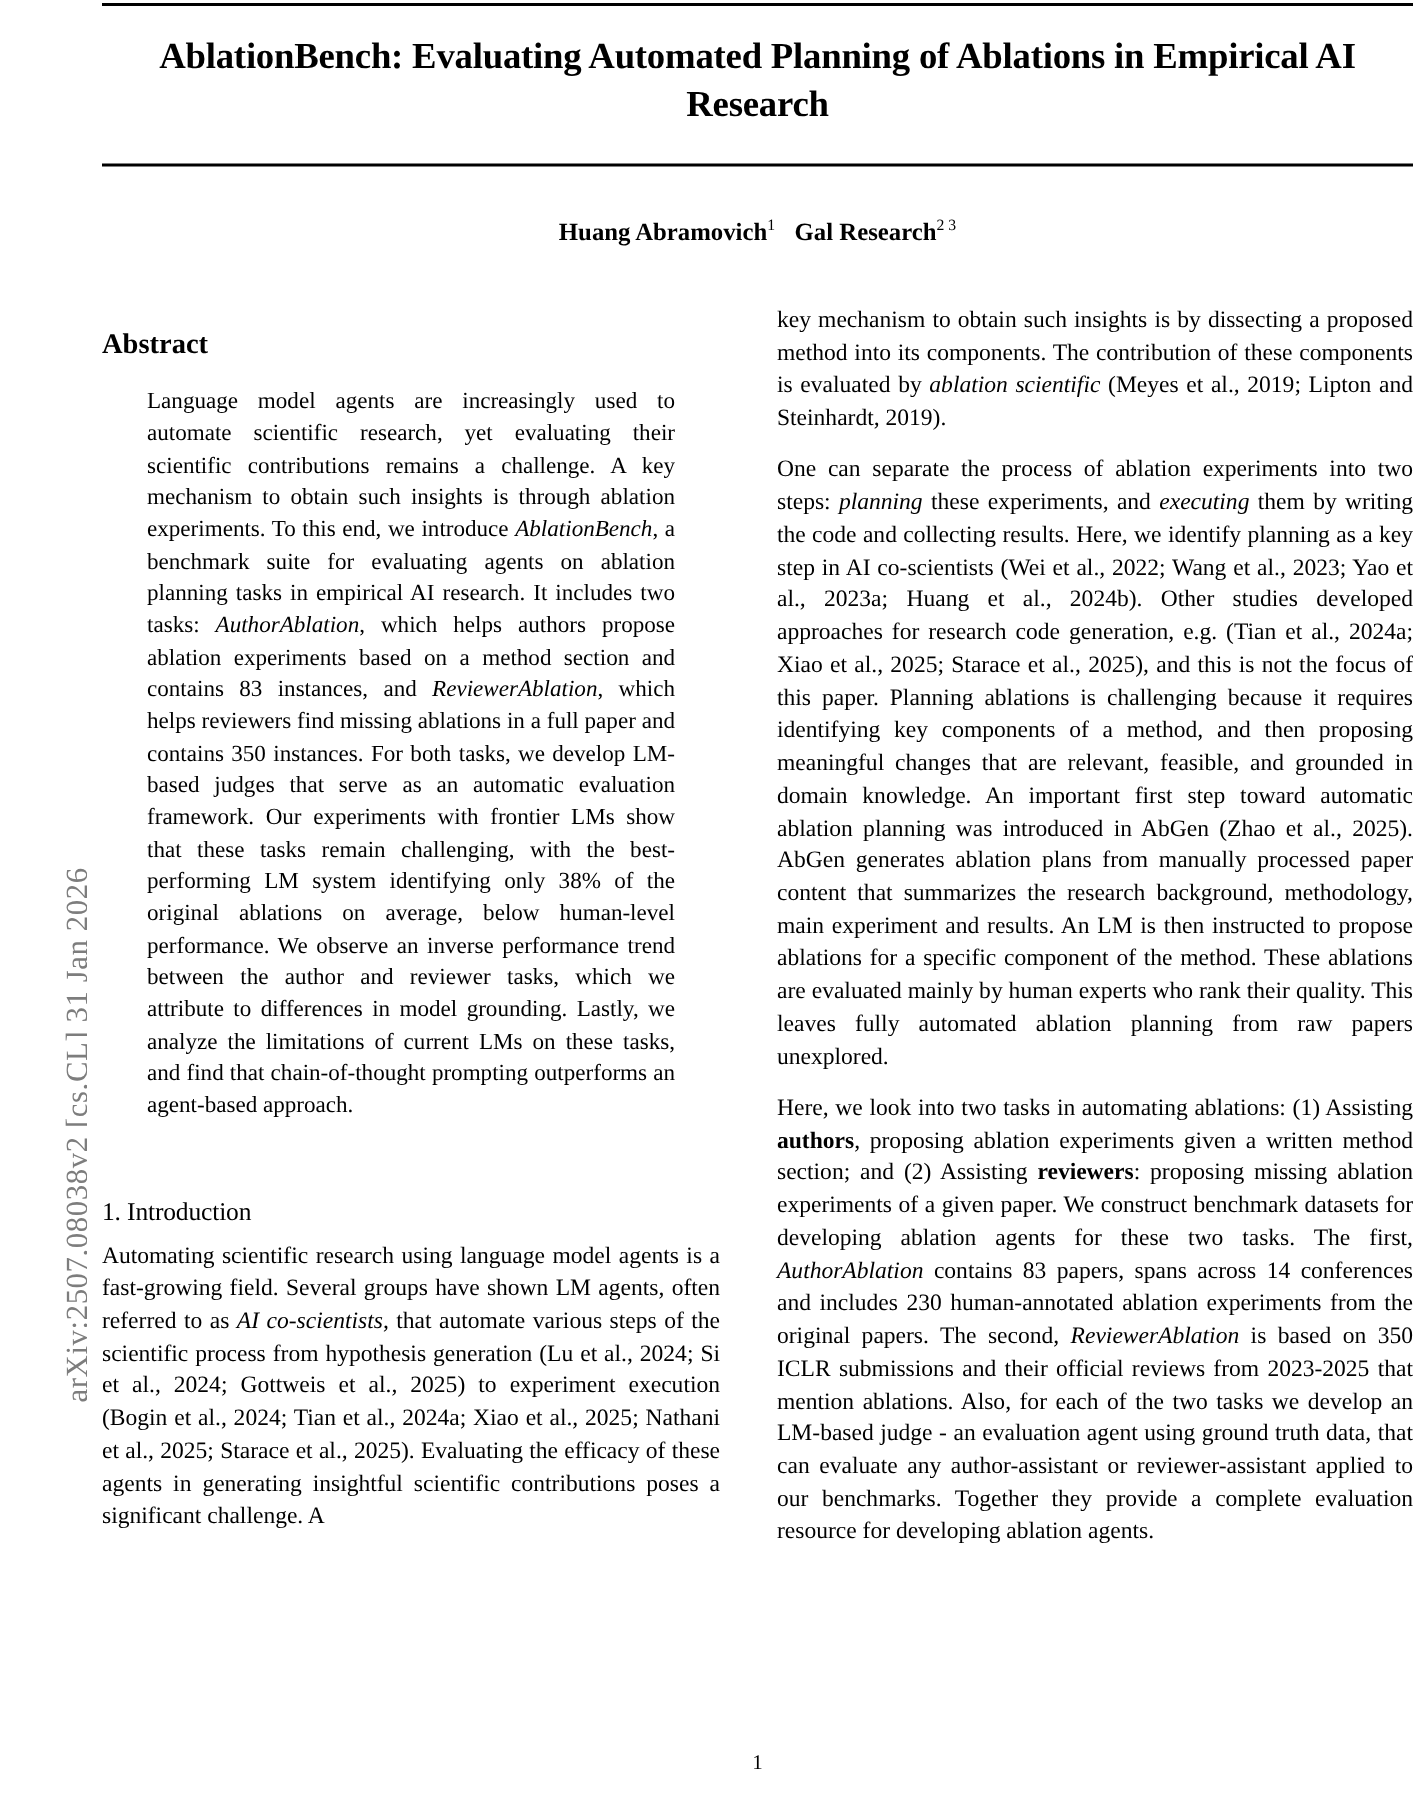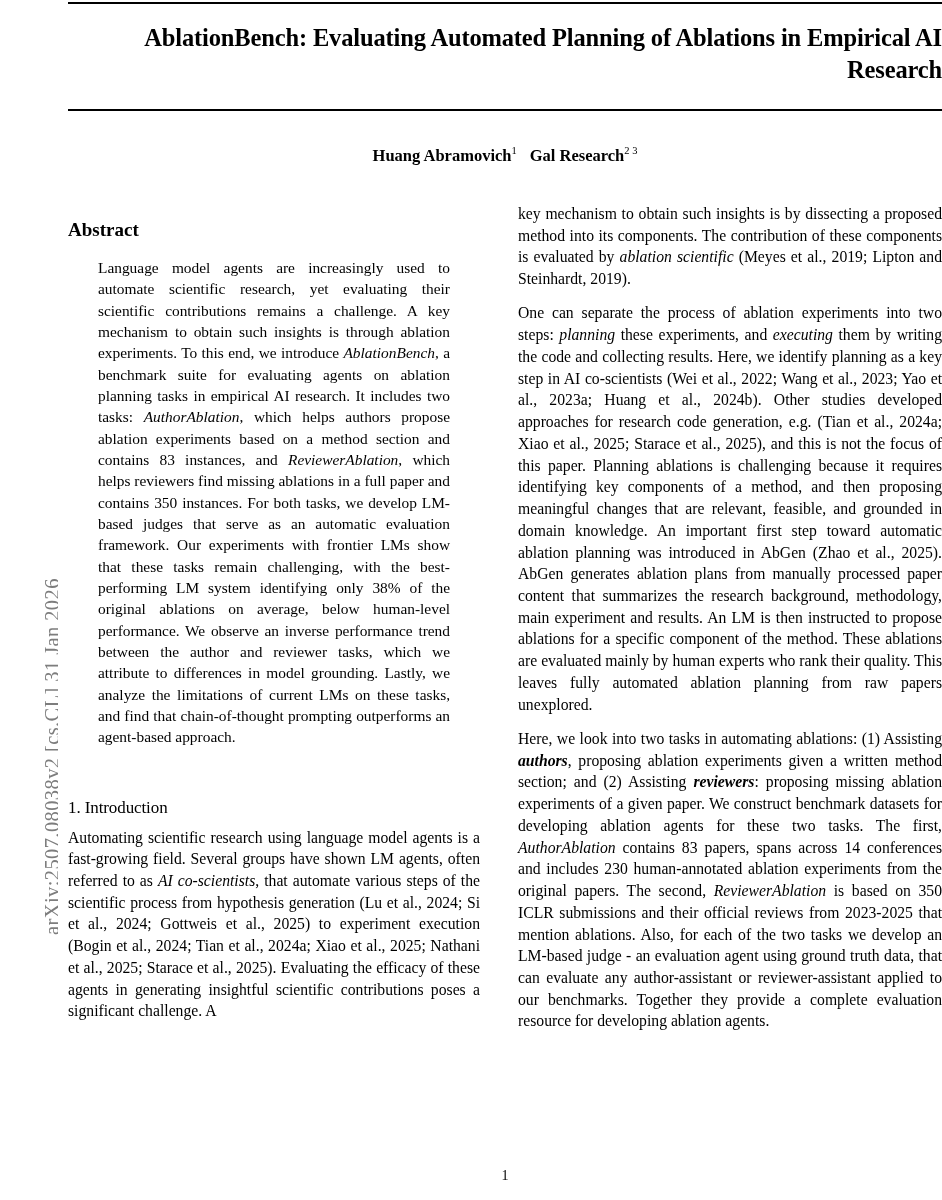--- a/index.html
+++ b/index.html
@@ -51,21 +51,21 @@
   }
   #rule-top { position: absolute; top: 2px; left: 0; }
   #rule-under-title { position: absolute; top: 109px; left: 0; }
 
   
   #title-block {
     position: absolute;
     top: 22px;
     left: 0;
     width: 874px;
-    text-align: right;
+    text-align: center;
   }
   #paper-title {
     font-size: 24.5px;
     font-weight: bold;
     line-height: 1.30;
     margin: 0;
     letter-spacing: -0.15px;
   }
 
   
@@ -125,21 +125,21 @@
     font-size: 15.7px;
     line-height: 1.385;
     text-align: justify;
     text-justify: inter-word;
     margin: 0 0 12.5px 0;
     hyphens: none;
   }
   .body-par:last-child { margin-bottom: 0; }
 
   i, .it { font-style: italic; }
-  .bi { font-style: italic; font-weight: bold; }
+  .bi { font-weight: bold; }
   a.cite, .cite {
     color: #000000;
     text-decoration: none;
   }
 
   
   #page-number {
     position: absolute;
     bottom: 16px;
     left: 0;

